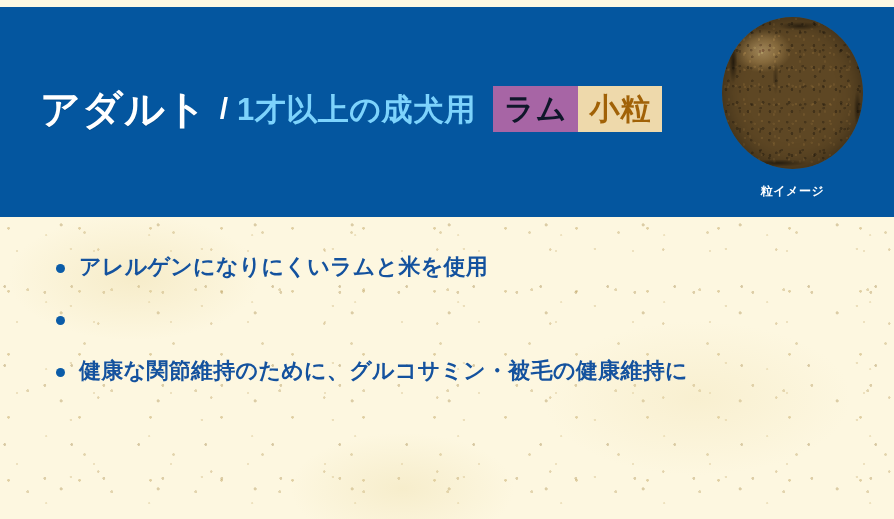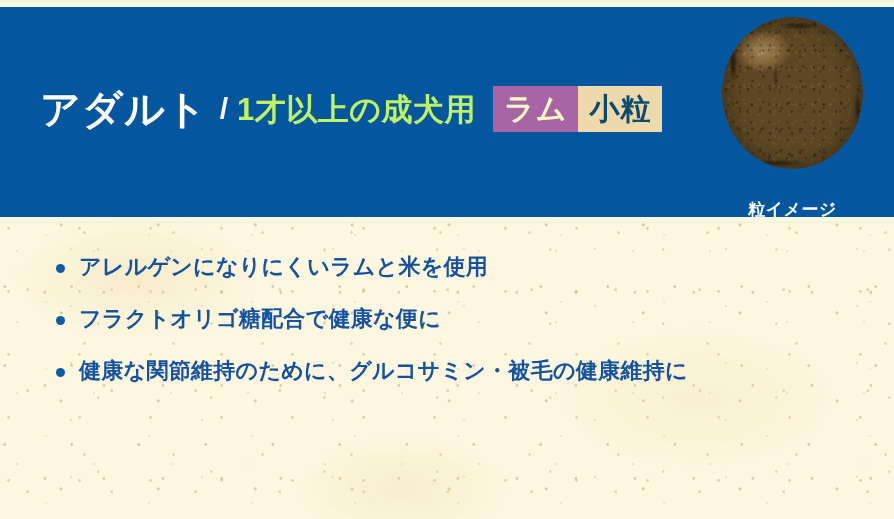--- a/index.html
+++ b/index.html
@@ -51,21 +51,21 @@
 
   .title-sep {
     color: #ffffff;
     font-size: 30px;
     font-weight: bold;
     line-height: 1;
     margin: 0 9px 0 12px;
   }
 
   .title-sub {
-    color: #bef264;
+    color: #7dd3fc;
     font-size: 31px;
     font-weight: bold;
     letter-spacing: 0.5px;
     line-height: 1;
   }
 
   .badges {
     display: flex;
     align-items: stretch;
     margin-left: 17px;
@@ -78,26 +78,26 @@
     justify-content: center;
     font-size: 30px;
     font-weight: bold;
     letter-spacing: 1px;
     padding: 0 11px;
     line-height: 1;
   }
 
   .badge-lamb {
     background: #a765a5;
-    color: #fef9c3;
+    color: #0f172a;
   }
 
   .badge-small {
     background: #eed9ab;
-    color: #0c4a6e;
+    color: #a16207;
   }
 
   
   .kibble-wrap {
     position: absolute;
     left: 722px;
     top: 10px;
     width: 141px;
     height: 152px;
   }
@@ -158,24 +158,23 @@
     z-index: 2;
   }
 
   .kibble-caption {
     position: absolute;
     left: 0;
     right: 0;
     top: 166px;
     text-align: center;
     color: #ffffff;
-    font-size: 17px;
+    font-size: 12px;
     font-weight: bold;
     letter-spacing: .5px;
-    margin-top: 15px;
   }
 
   
   .body-area {
     position: absolute;
     left: 0;
     top: 217px;
     width: 894px;
     height: 302px;
     background-color: #fdf7e0;
@@ -276,21 +275,20 @@
     <div class="bullet-list">
 
       <div class="bullet-item">
         <span class="bullet-dot"></span>
         <span class="bullet-text">アレルゲンになりにくいラムと米を使用</span>
       </div>
 
 
       <div class="bullet-item">
         <span class="bullet-dot"></span>
-        <span class="bullet-text">フラクトオリゴ糖配合で健康な便に</span>
       </div>
 
       <div class="bullet-item">
         <span class="bullet-dot"></span>
         <span class="bullet-text">健康な関節維持のために、グルコサミン・被毛の健康維持に</span>
       </div>
 
     </div>
   </div>
 

